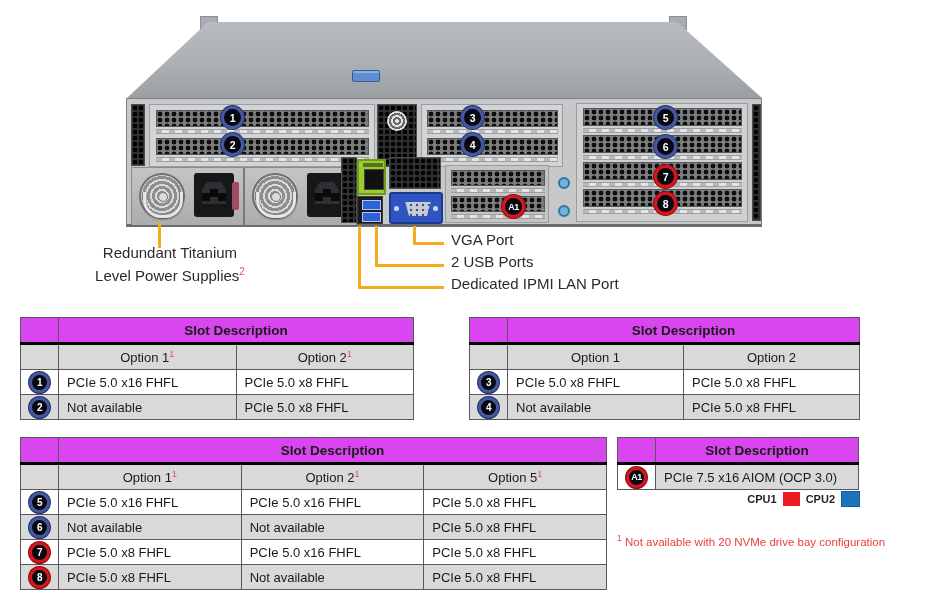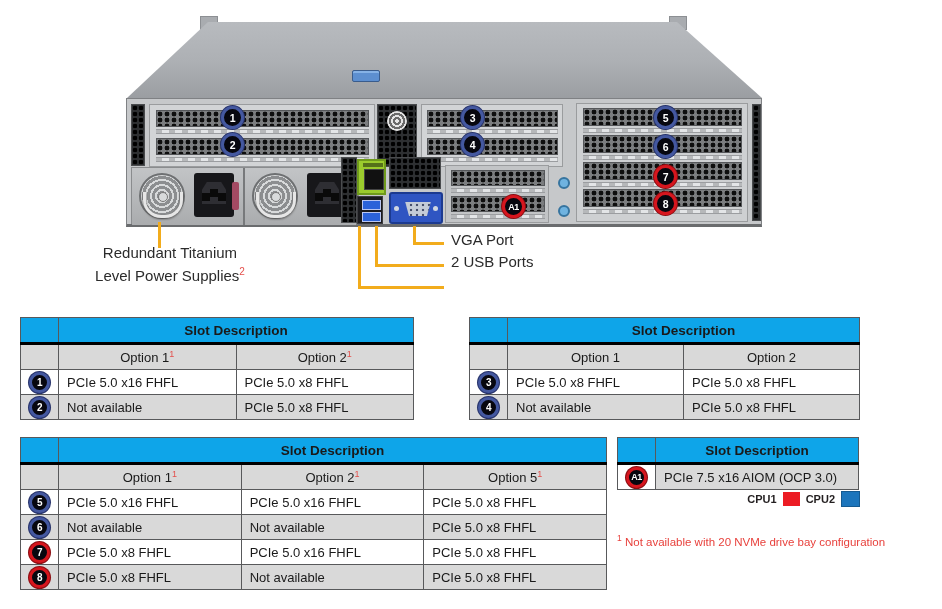--- a/index.html
+++ b/index.html
@@ -68,21 +68,21 @@
   .cline{position:absolute;border-color:#f2ac1c;}
   .cline.v{background:#f2ac1c;width:3px;}
   .cline.l{border-left:3px solid #f2ac1c;border-bottom:3px solid #f2ac1c;}
   .plabel{position:absolute;font-size:15px;color:#2b2b2b;white-space:nowrap;}
   .psu-label{position:absolute;left:62px;top:243px;width:216px;text-align:center;
         font-size:15px;line-height:19px;color:#2b2b2b;}
   sup.red{color:#e4504c;}
   .psu-label sup{font-size:10px;color:#e4504c;}
 
   
-  .slot-table{position:absolute;border-collapse:collapse;table-layout:fixed;font-size:13px;background:#0ea5e9;}
+  .slot-table{position:absolute;border-collapse:collapse;table-layout:fixed;font-size:13px;background:#d946ef;}
   .slot-table th,.slot-table td{border:1px solid #58595b;height:24px;padding:0 8px;
         white-space:nowrap;overflow:hidden;font-weight:normal;}
   .slot-table tr.hdr th{font-weight:bold;font-size:13.5px;text-align:center;border-bottom:3px solid #000;}
   .slot-table tr.sub th{background:#d9d9d9;text-align:center;}
   .slot-table td.gray{background:#d9d9d9;}
   .slot-table td.white{background:#ffffff;}
   .ccell{text-align:center;padding:0 2px !important;}
   .slot-table sup.red{font-size:9px;}
 
   .legend{position:absolute;display:flex;align-items:center;gap:6px;font-size:11px;font-weight:bold;color:#231f20;}
@@ -219,20 +219,21 @@
   <div class="psu-label">
     <span>Redundant Titanium</span><br>
     <span>Level Power Supplies</span><sup>2</sup>
   </div>
 
   <div class="cline l" style="left:413px;top:226px;width:28px;height:16px;"></div>
   <div class="cline l" style="left:375px;top:226px;width:66px;height:38px;"></div>
   <div class="cline l" style="left:358px;top:226px;width:83px;height:60px;"></div>
   <div class="plabel" style="left:451px;top:231px;">VGA Port</div>
   <div class="plabel" style="left:451px;top:253px;">2 USB Ports</div>
+  <div class="plabel" style="left:451px;top:275px;">Dedicated IPMI LAN Port</div>
 
   <table class="slot-table" style="left:20px;top:317px;width:394px;">
     <colgroup>
         <col style="width:38px;">
         <col>
         <col>
       </colgroup>
     <tbody>
       <tr class="hdr">
         <th class="ccell"></th>

